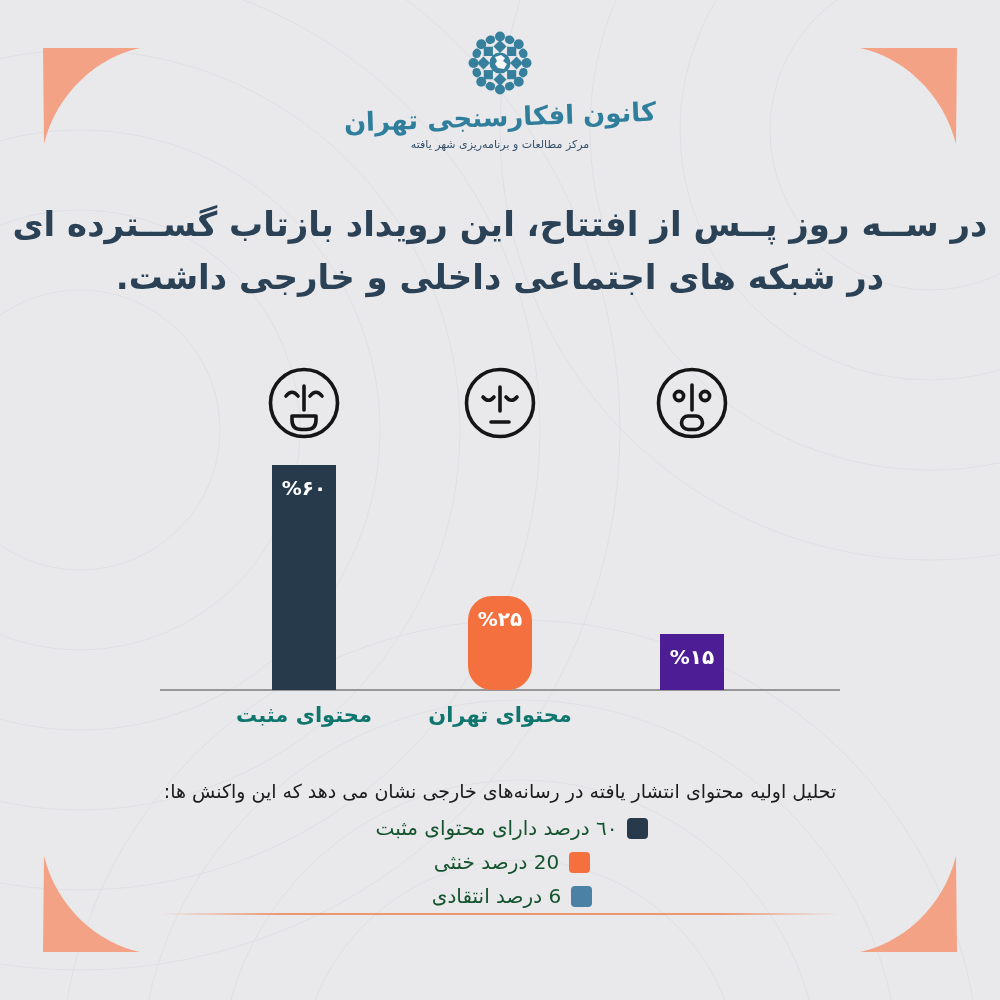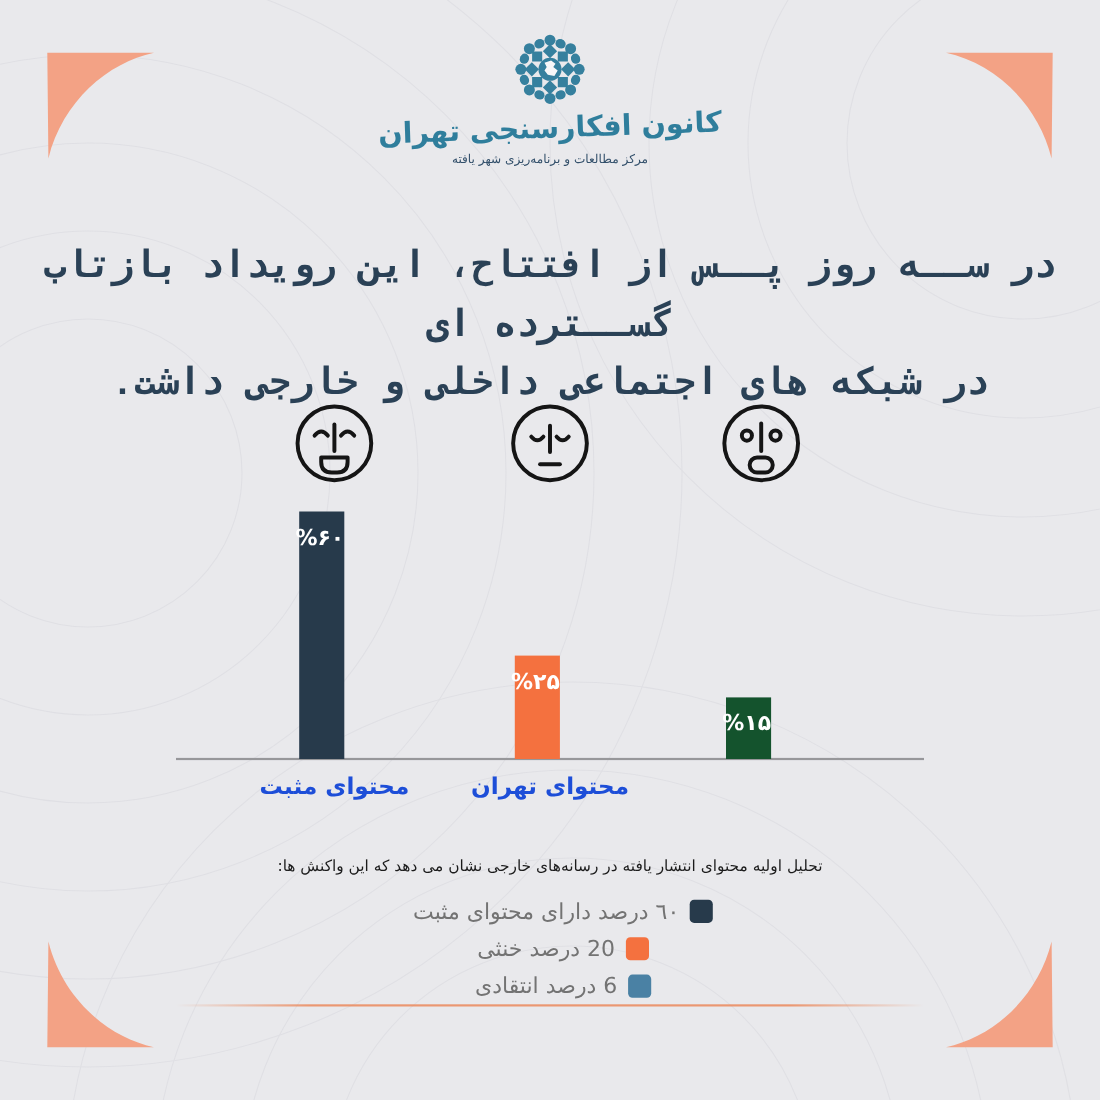--- a/index.html
+++ b/index.html
@@ -15,59 +15,59 @@
   .logo-wrap { position:absolute; top:30px; left:0; width:1000px; text-align:center; }
   .rosette { display:block; margin:0 auto; }
   .brand-title {
     margin-top:2px; font-size:26px; font-weight:bold; color:#2F7E9C;
     transform:rotate(-2deg); letter-spacing:-0.5px;
   }
   .brand-sub { margin-top:6px; font-size:11px; color:#33506B; letter-spacing:0.5px; }
 
   
   .headline {
-    position:absolute; top:218px; left:0; width:1000px; text-align:center;
-    font-size:34px; line-height:53px; font-weight:800; color:#2A4156;font-family:Liberation Mono, monospace;
+    position:absolute; top:198px; left:0; width:1000px; text-align:center;
+    font-size:34px; line-height:53px; font-weight:800; color:#2A4156;
   }
 
   
   .face { position:absolute; top:365px; }
   .face-1 { left:266px; } .face-2 { left:462px; } .face-3 { left:654px; }
 
   .axis-line {
     position:absolute; top:689px; left:160px; width:680px; height:2px;
     background:#97979A;
   }
   .bar {
-    position:absolute; bottom:310px; width:41px; z-index:2;
+    position:absolute; bottom:310px; width:64px; z-index:2;
     text-align:center;
   }
-  .bar-1 { left:272px; } .bar-2 { left:468px; } .bar-3 { left:660px; }
+  .bar-1 { left:272px; } .bar-2 { left:468px;border-radius:24px; } .bar-3 { left:660px; }
   .bar-value {
     display:inline-block; direction:ltr; margin-top:11px;
     color:#FFFFFF; font-size:20px; font-weight:bold;
   }
   .cat-label {
     position:absolute; top:703px; width:300px; text-align:center;
-    font-size:21px; font-weight:bold; color:#1d4ed8;
+    font-size:21px; font-weight:bold; color:#0f766e;
   }
   .cat-1 { left:154px; } .cat-2 { left:350px; } .cat-3 { left:542px; }
 
   
   .summary-intro {
     position:absolute; top:780px; left:0; width:1000px; text-align:center;
-    font-size:14px; color:#1B1B1B;
+    font-size:19px; color:#1B1B1B;
   }
   .legend { position:absolute; top:816px; left:0; width:1000px; }
   .legend-row {
     display:flex; justify-content:center; align-items:center; gap:10px;
     height:24px; margin-bottom:10px; transform:translateX(12px);
   }
   .legend-swatch { width:21px; height:21px; border-radius:4px; flex:0 0 auto; }
-  .legend-label { font-size:20px; color:#737373; }
+  .legend-label { font-size:20px; color:#14532d; }
 
   .divider {
     position:absolute; top:913px; left:160px; width:680px; height:2px;
     background:linear-gradient(to right,
       rgba(243,162,133,0) 0%, rgba(235,137,92,0.85) 18%,
       rgba(235,137,92,0.85) 82%, rgba(243,162,133,0) 100%);
   }
 </style>
 </head>
 <body>
@@ -185,21 +185,21 @@
     <path d="M38,20 L38,45"></path>
     <rect x="27.5" y="51" width="21" height="13.5" rx="6.7"></rect>
   </svg>
 
   <div class="bar bar-1" style="height: 225px; background: rgb(39, 58, 75);">
     <span class="bar-value">%۶۰</span>
   </div>
   <div class="bar bar-2" style="height: 94px; background: rgb(244, 113, 63);">
     <span class="bar-value">%۲۵</span>
   </div>
-  <div class="bar bar-3" style="height: 56px; background: #14532d; text-align: right;">
+  <div class="bar bar-3" style="height: 56px; background: #4c1d95;">
     <span class="bar-value">%۱۵</span>
   </div>
 
   <div class="axis-line"></div>
 
   <div class="cat-label cat-1">محتوای مثبت</div>
   <div class="cat-label cat-2">محتوای تهران</div>
 
   <div class="summary-intro">تحلیل اولیه محتوای انتشار یافته در رسانه‌های خارجی نشان می دهد که این واکنش ها:</div>
 

